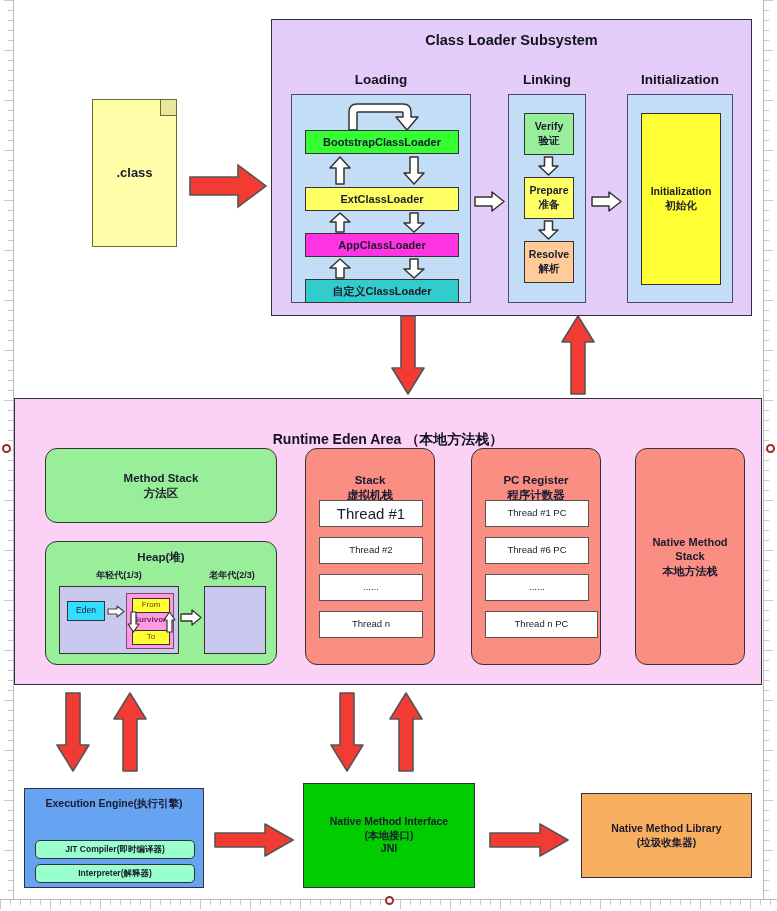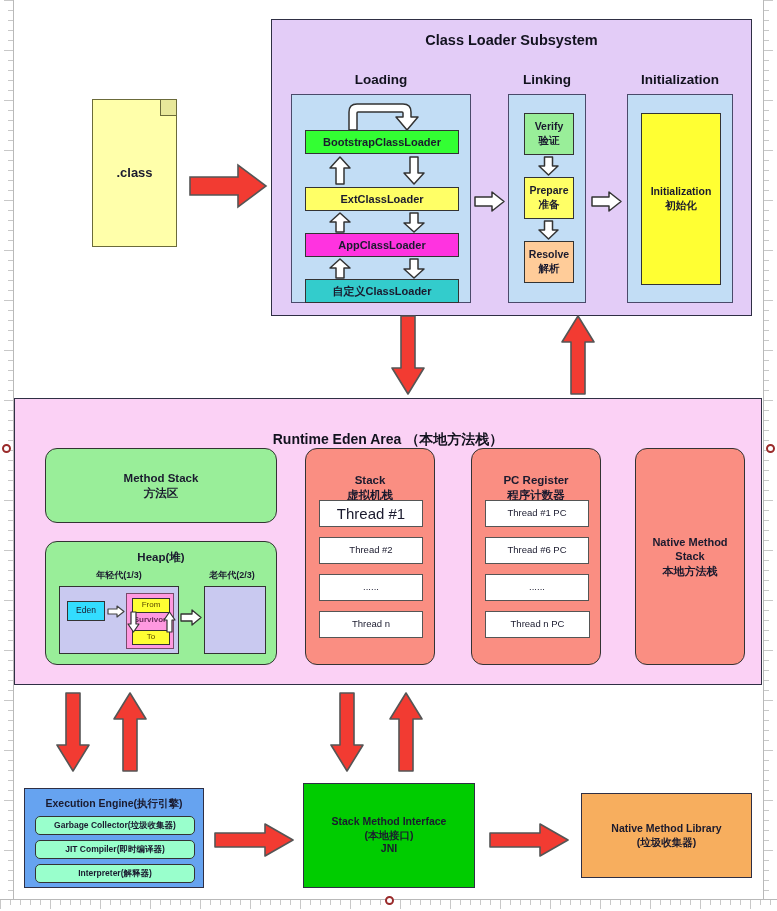--- a/index.html
+++ b/index.html
@@ -543,21 +543,21 @@
       </div>
       <div class="box" style="left:13px; top:51px; width:104px; height:27px; background:#fff; border-color:#555;">
         <div class="ctr" style="font-size:9.5px; font-weight:normal;">Thread #1 PC</div>
       </div>
       <div class="box" style="left:13px; top:88px; width:104px; height:27px; background:#fff; border-color:#555;">
         <div class="ctr" style="font-size:9.5px; font-weight:normal;">Thread #6 PC</div>
       </div>
       <div class="box" style="left:13px; top:125px; width:104px; height:27px; background:#fff; border-color:#555;">
         <div class="ctr" style="font-size:9.5px; font-weight:normal;">......</div>
       </div>
-      <div class="box" style="left:13px; top:162px; width:105px; height:27px; background:#fff; border-color:#555;">
+      <div class="box" style="left:13px; top:162px; width:113px; height:27px; background:#fff; border-color:#555;">
         <div class="ctr" style="font-size:9.5px; font-weight:normal;">Thread n PC</div>
       </div>
     </div>
 
     <div class="box" style="left:620px; top:49px; width:110px; height:217px; background:#FA8E82; border-color:#333; border-radius:12px;">
       <div class="ctr" style="font-size:11px;">
         <span>Native Method
 Stack</span>
         <span>本地方法栈</span>
       </div>
@@ -580,40 +580,37 @@
     </svg>
   </div>
   <div class="arrow" style="left:390px; top:693px;">
     <svg width="32" height="78" viewBox="0 0 32 78">
       <path d="M16,0 L32,26 L23,26 L23,78 L9,78 L9,26 L0,26 Z" fill="#F23B32" stroke="#555" stroke-width="1.6" stroke-linejoin="round"></path>
     </svg>
   </div>
 
   <div class="box" style="left:24px; top:788px; width:180px; height:100px; background:#66A3F0; border-color:#2f2f44;">
     <div class="lbl" style="top:8px; font-size:10.5px;">Execution Engine(执行引擎)</div>
-    <div class="box" style="left:10px; top:27px; width:160px; height:19px; background:#99FFCC; border-color:#333; border-radius:5px;">
-      <div class="ctr" style="font-size:8.5px;">Garbage Collector(垃圾收集器)</div>
-    </div>
     <div class="box" style="left:10px; top:75px; width:160px; height:19px; background:#99FFCC; border-color:#333; border-radius:5px;">
       <div class="ctr" style="font-size:8.5px;">Interpreter(解释器)</div>
     </div>
     <div class="box" style="left:10px; top:51px; width:160px; height:19px; background:#99FFCC; border-color:#333; border-radius:5px;">
       <div class="ctr" style="font-size:8.5px;">JIT Compiler(即时编译器)</div>
     </div>
   </div>
 
   <div class="arrow" style="left:215px; top:824px;">
     <svg width="78" height="32" viewBox="0 0 78 32">
       <path d="M0,9 L50,9 L50,0 L78,16 L50,32 L50,23 L0,23 Z" fill="#F23B32" stroke="#555" stroke-width="1.6" stroke-linejoin="round"></path>
     </svg>
   </div>
 
   <div class="box" style="left:303px; top:783px; width:172px; height:105px; background:#00CC00; border-color:#2f2f44;">
     <div class="ctr" style="font-size:10.5px;">
-      <span>Stack Method Interface</span>
+      <span>Native Method Interface</span>
       <span>(本地接口)</span>
       <span>JNI</span>
     </div>
   </div>
 
   <div class="arrow" style="left:490px; top:824px;">
     <svg width="78" height="32" viewBox="0 0 78 32">
       <path d="M0,9 L50,9 L50,0 L78,16 L50,32 L50,23 L0,23 Z" fill="#F23B32" stroke="#555" stroke-width="1.6" stroke-linejoin="round"></path>
     </svg>
   </div>

